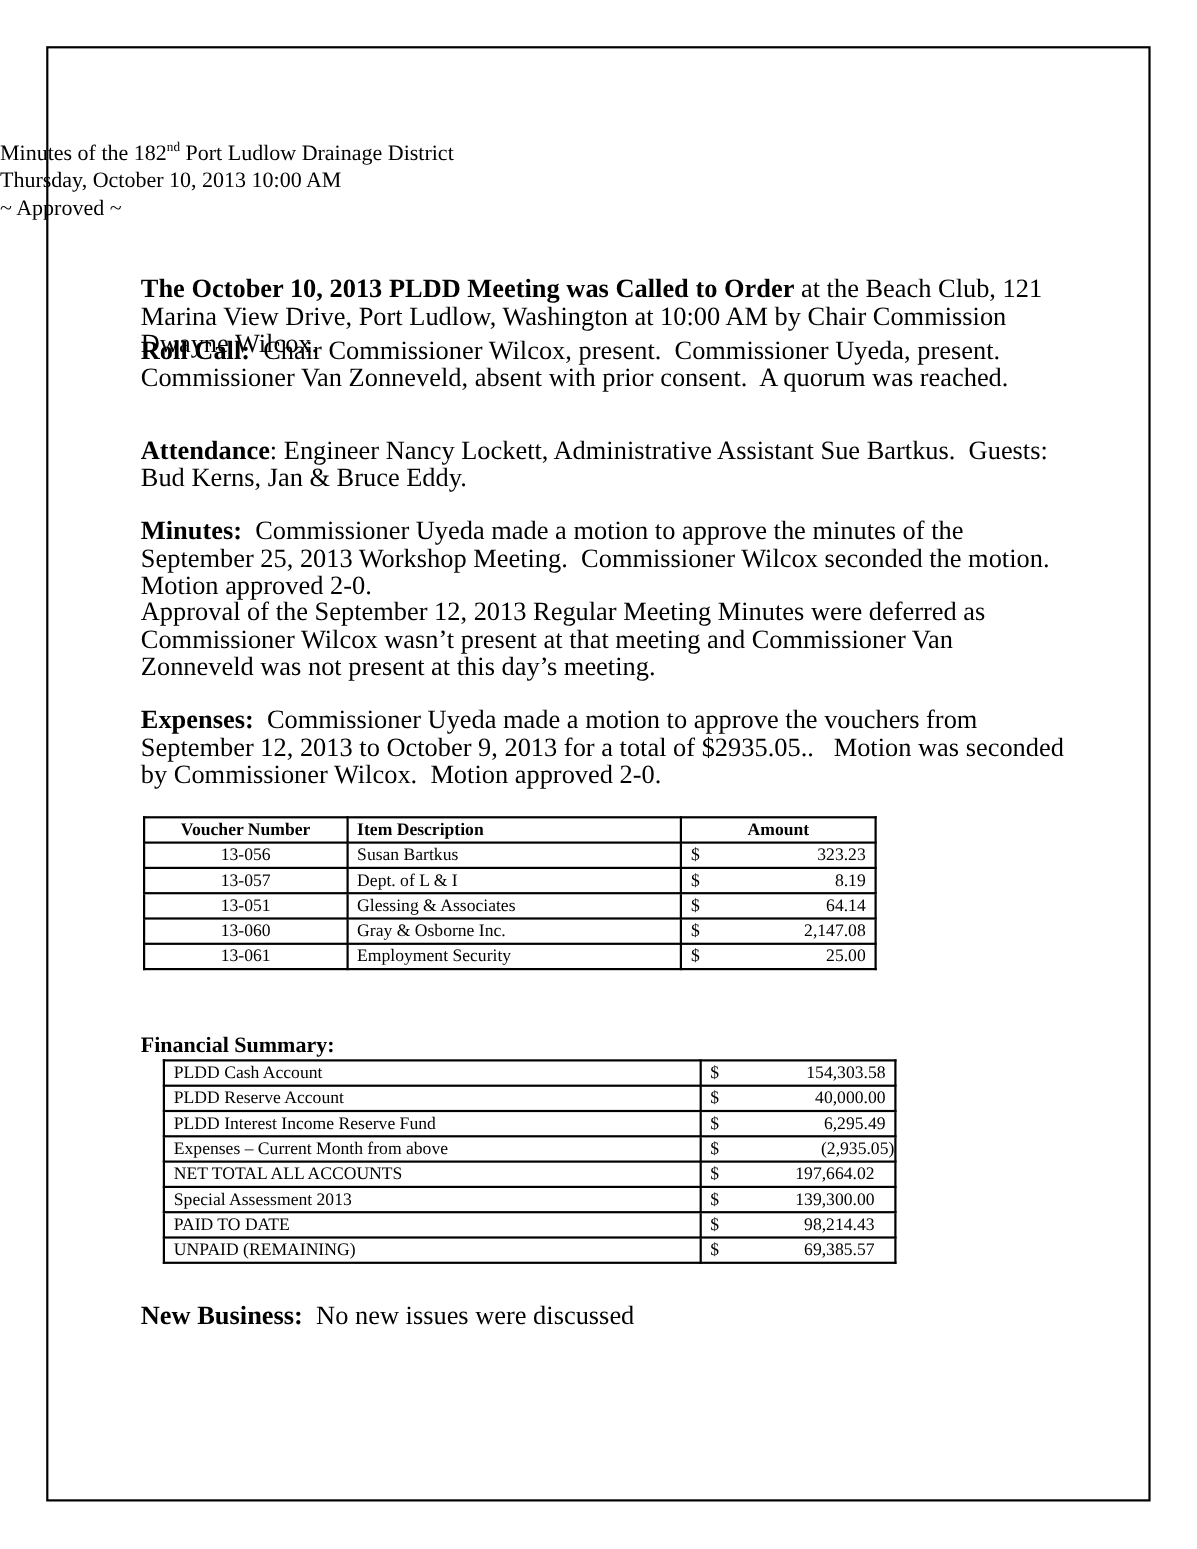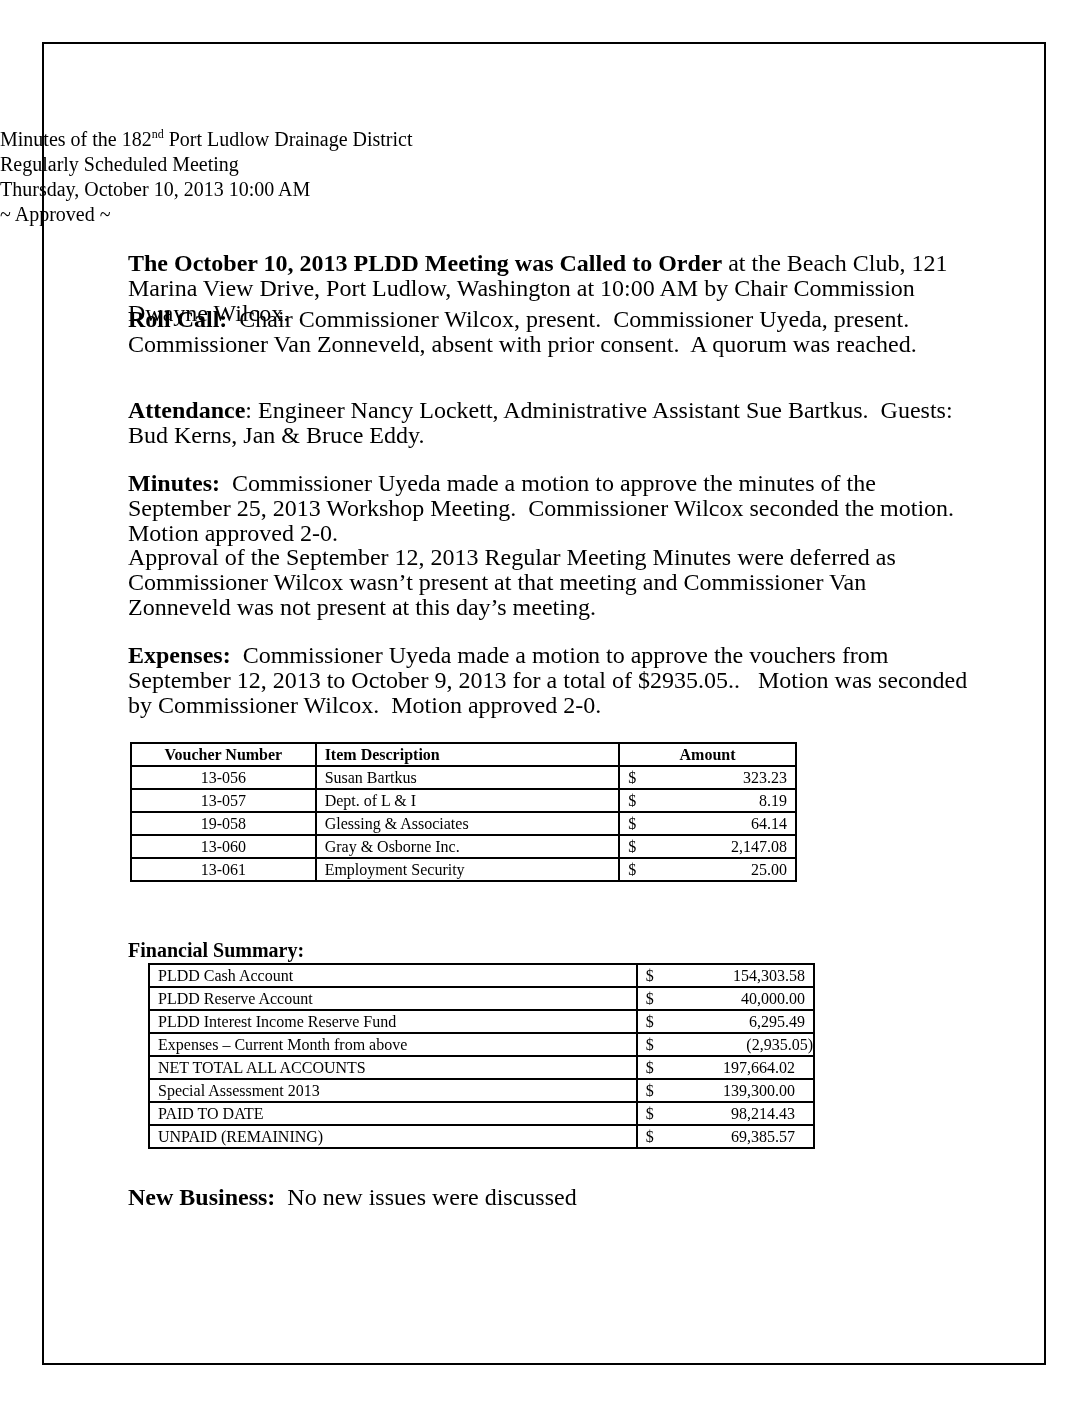--- a/index.html
+++ b/index.html
@@ -26,21 +26,20 @@
   .ftable .amt { width: 160px; }
   .paren { padding-right: 0; }
 </style>
 </head>
 <body>
 
 <div class="frame"></div>
 
 <div class="header">
   <div><span>Minutes of the 182</span><sup>nd</sup><span> Port Ludlow Drainage District</span></div>
-  <div>Regularly Scheduled Meeting</div>
   <div>Thursday, October 10, 2013 10:00 AM</div>
   <div>~ Approved ~</div>
 </div>
 
 <div class="para" style="top:251px"><b>The October 10, 2013 PLDD Meeting was Called to Order</b><span> at the Beach Club, 121 Marina View Drive, Port Ludlow, Washington at 10:00 AM by Chair Commission Dwayne Wilcox.</span></div>
 
 <div class="para" style="top:307px"><b>Roll Call:</b><span style="white-space:pre-wrap">  Chair Commissioner Wilcox, present.  Commissioner Uyeda, present.  Commissioner Van Zonneveld, absent with prior consent.  A quorum was reached.</span></div>
 
 <div class="para" style="top:398px"><b>Attendance</b><span style="white-space:pre-wrap">: Engineer Nancy Lockett, Administrative Assistant Sue Bartkus.  Guests:  Bud Kerns, Jan &amp; Bruce Eddy.</span></div>
 
@@ -71,21 +70,21 @@
     <td class="c1">13-057</td>
     <td class="c2">Dept. of L &amp; I</td>
     <td class="amt">
           <div class="amtcell">
             <span>$</span>
             <span>8.19</span>
           </div>
         </td>
   </tr>
   <tr>
-    <td class="c1">19-058</td>
+    <td class="c1">13-051</td>
     <td class="c2">Glessing &amp; Associates</td>
     <td class="amt">
           <div class="amtcell">
             <span>$</span>
             <span>64.14</span>
           </div>
         </td>
   </tr>
   <tr>
     <td class="c1">13-060</td>

